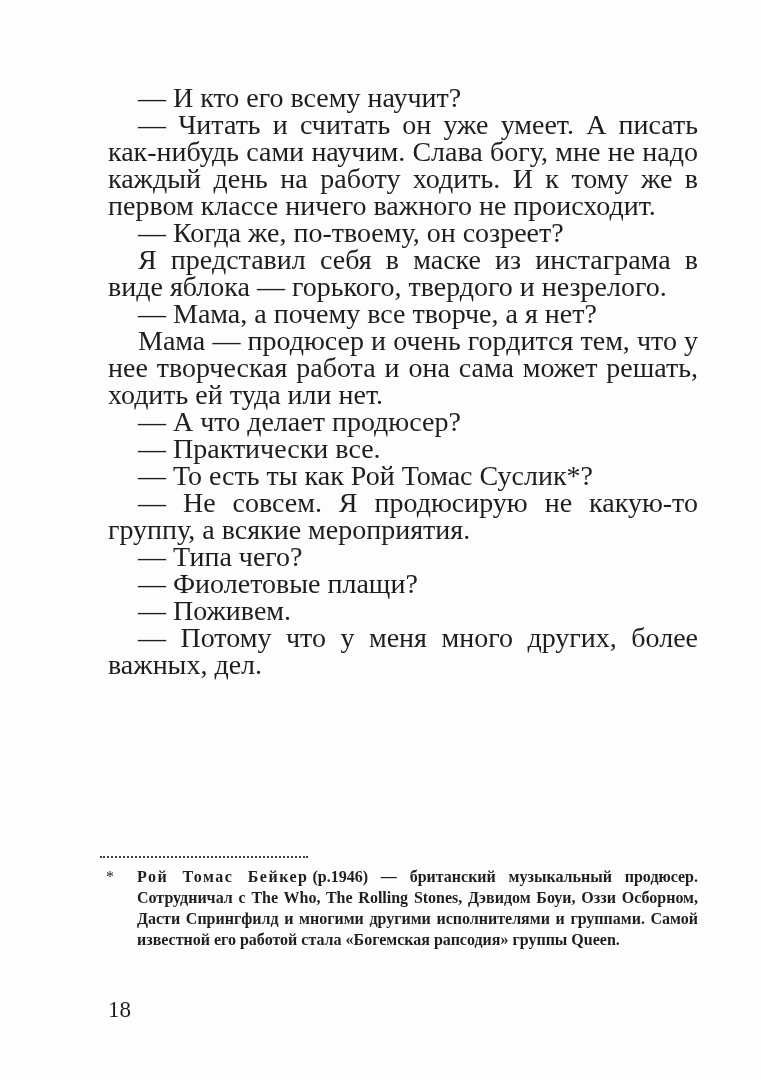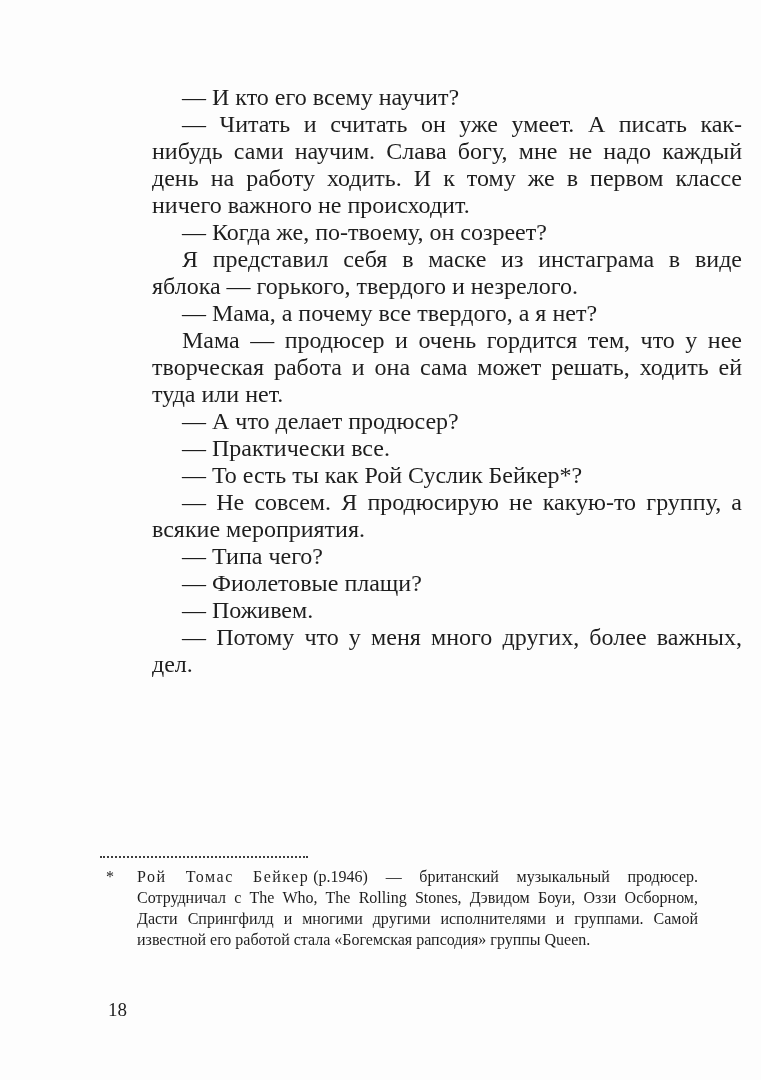--- a/index.html
+++ b/index.html
@@ -14,24 +14,23 @@
     background: #fdfdfd;
     color: #1e1e1e;
     font-family: "Liberation Serif", "DejaVu Serif", serif;
     overflow: hidden;
   }
   .text-block {
     position: absolute;
     left: 108px;
     top: 84px;
     width: 590px;
-    font-size: 24px;
+    font-size: 28px;
     line-height: 27px;
     text-align: justify;
-    margin-left: 44px;
   }
   .text-block p {
     margin: 0;
     padding: 0;
     text-indent: 30px;
   }
   .footnote-sep {
     position: absolute;
     left: 100px;
     top: 856px;
@@ -49,48 +48,49 @@
     display: flex;
     align-items: flex-start;
   }
   .fn-marker {
     flex: 0 0 31px;
     width: 31px;
   }
   .fn-text {
     flex: 1;
     text-align: justify;
+    font-weight: bold;
   }
   .fn-term {
     letter-spacing: 1.5px;
     margin-right: 4px;
   }
   .page-number {
     position: absolute;
     left: 108px;
     top: 998px;
-    font-size: 19px;
+    font-size: 23px;
     line-height: 24px;
   }
 </style>
 </head>
 <body>
 
 <div class="page">
 
   <div class="text-block" id="text-block">
       <p>— И кто его всему научит?</p>
       <p>— Читать и считать он уже умеет. А писать как-нибудь сами научим. Слава богу, мне не надо каждый день на работу ходить. И к тому же в первом классе ничего важного не происходит.</p>
       <p>— Когда же, по-твоему, он созреет?</p>
       <p>Я представил себя в маске из инстаграма в виде яблока — горького, твердого и незрелого.</p>
-      <p>— Мама, а почему все твердого, а я нет?</p>
+      <p>— Мама, а почему все творче, а я нет?</p>
       <p>Мама — продюсер и очень гордится тем, что у нее творче­ская работа и она сама может решать, ходить ей туда или нет.</p>
       <p>— А что делает продюсер?</p>
       <p>— Практически все.</p>
-      <p>— То есть ты как Рой Суслик Бейкер*?</p>
+      <p>— То есть ты как Рой Томас Суслик*?</p>
       <p>— Не совсем. Я продюсирую не какую-то группу, а всякие мероприятия.</p>
       <p>— Типа чего?</p>
       <p>— Фиолетовые плащи?</p>
       <p>— Поживем.</p>
       <p>— Потому что у меня много других, более важных, дел.</p>
     </div>
 
   <div class="footnote-sep"></div>
 
   <div class="footnote">

